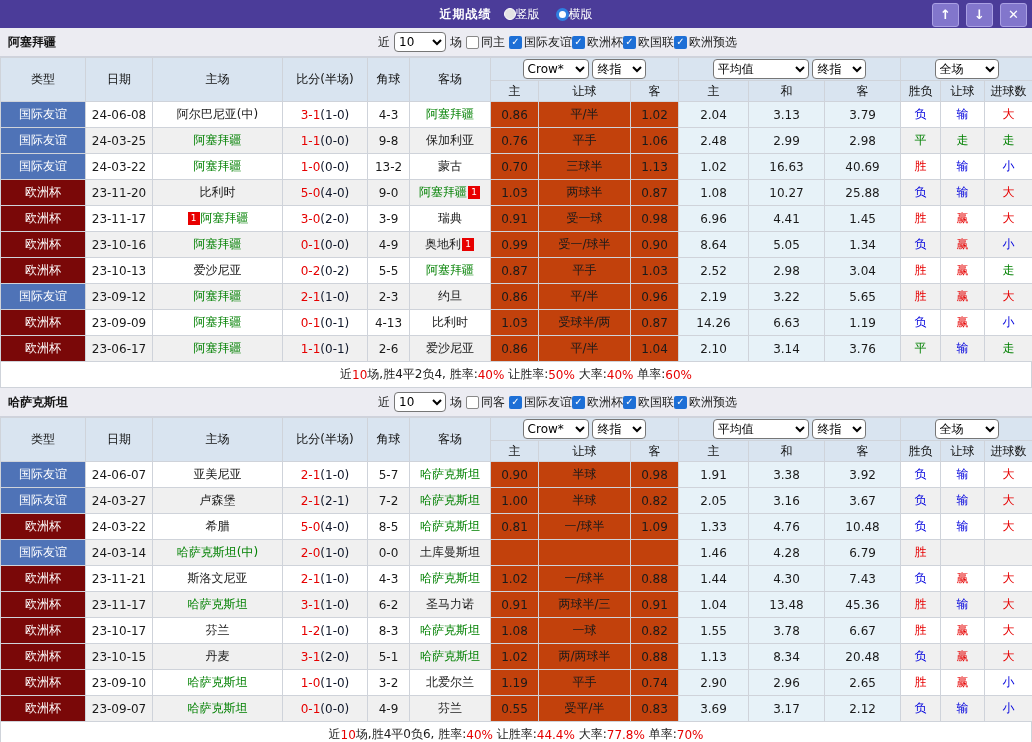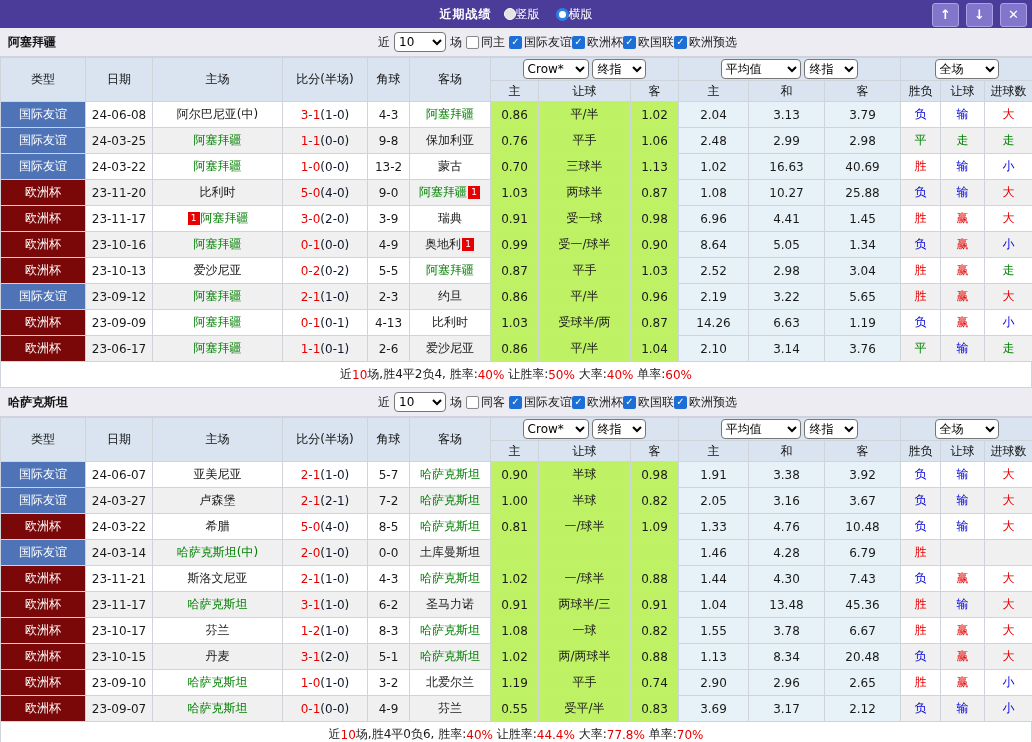--- a/index.html
+++ b/index.html
@@ -25,23 +25,23 @@
   .cb.on{background:#1d6fd6;color:#fff}
   .cb.on::after{content:"✓";font-size:10px;line-height:1}
   .cb.off{background:#fff;border:1px solid #8a8a8a}
   
   table{border-collapse:collapse;table-layout:fixed;width:1032px;background:#fff}
   th,td{border:1px solid #cfd3da;text-align:center;padding:0 1px;overflow:hidden;white-space:nowrap}
   thead th{background:#d9e4f0;font-weight:normal;color:#111}
   tr.grp th{height:20px}
   tr.sub th{height:20px}
   .grpcell{padding:1px 13px}
-  .sel-crow{width:66px}.sel-ref{width:54px}.sel-avg{width:80px}.sel-full{width:64px}
+  .sel-crow{width:66px}.sel-ref{width:54px}.sel-avg{width:96px}.sel-full{width:64px}
   tbody td{height:25px}
-  td.cream{background:#bef264}
+  td.cream{background:#c2410c}
   td.blue{background:#e7f2f8}
   tr.alt td.plain{background:#f0f0f0}
   td.typecell{color:#fff}
   td.typecell.blue-type{background:#4f73b7}
   td.typecell.red-type{background:#7a0808}
   .green{color:#008000}
   .red{color:#e60000}
   .blue-t{color:#0000dd}
   .green-t{color:#008000}
   .red-t{color:#e60000}

